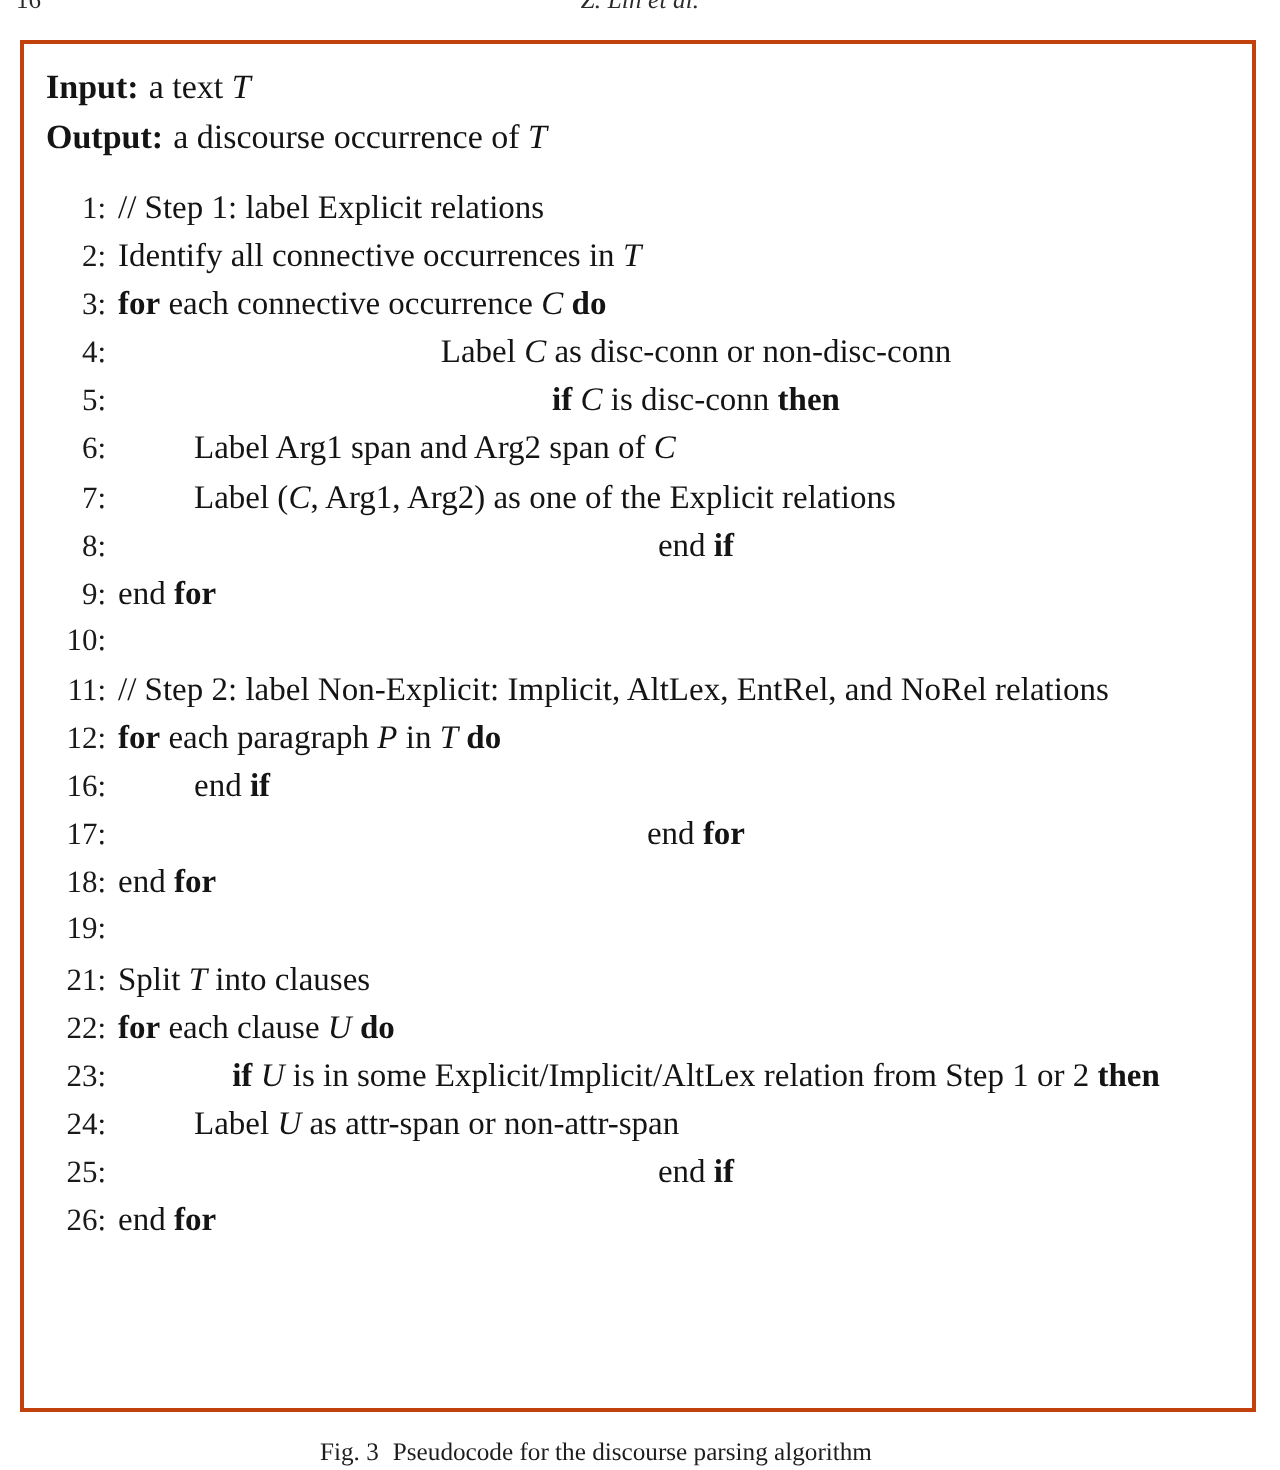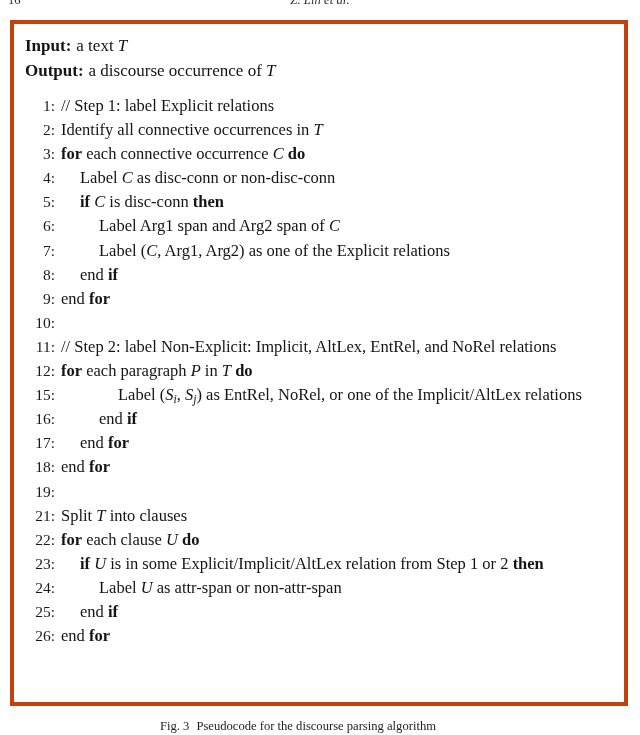--- a/index.html
+++ b/index.html
@@ -44,21 +44,21 @@
   }
 
   
   .algo-box {
     position: absolute;
     left: 10px;
     top: 20px;
     width: 618px;
     height: 686px;
     box-sizing: border-box;
-    border: 4px solid #c2410c;
+    border: 2px solid #c2410c;
     background: #ffffff;
   }
 
   .algo-inner {
     padding: 10px 8px 0 11px;
   }
 
   
   .io-row {
     font-size: 17px;
@@ -94,21 +94,21 @@
     font-size: 15.5px;
     color: #1a1a1a;
   }
   .code-txt {
     flex: 1 1 auto;
     overflow: hidden;
   }
 
   
   .ind0 { padding-left: 0px; }
-  .ind1 { padding-left: 19px; }
+  .ind1 { padding-left: 19px; text-align: center; }
   .ind2 { padding-left: 38px; }
   .ind3 { padding-left: 57px; }
 
   b, .b { font-weight: bold; }
   i, .mv {
     font-family: "Liberation Serif", "DejaVu Serif", serif;
     font-style: italic;
   }
   .mv sub {
     font-style: italic;
@@ -192,24 +192,20 @@
         </div>
         <div class="code-line">
           <span class="ln">11:</span>
           <span class="code-txt ind0">// Step 2: label Non-Explicit: Implicit, AltLex, EntRel, and NoRel relations</span>
         </div>
         <div class="code-line">
           <span class="ln">12:</span>
           <span class="code-txt ind0"><b>for</b> each paragraph <span class="mv">P</span> in <span class="mv">T</span> <b>do</b></span>
         </div>
         <div class="code-line">
-          <span class="ln">15:</span>
-          <span class="code-txt ind3">Label (<span class="mv">S<sub>i</sub></span>, <span class="mv">S<sub>j</sub></span>) as EntRel, NoRel, or one of the Implicit/AltLex relations</span>
-        </div>
-        <div class="code-line">
           <span class="ln">16:</span>
           <span class="code-txt ind2">end <b>if</b></span>
         </div>
         <div class="code-line">
           <span class="ln">17:</span>
           <span class="code-txt ind1">end <b>for</b></span>
         </div>
         <div class="code-line">
           <span class="ln">18:</span>
           <span class="code-txt ind0">end <b>for</b></span>

